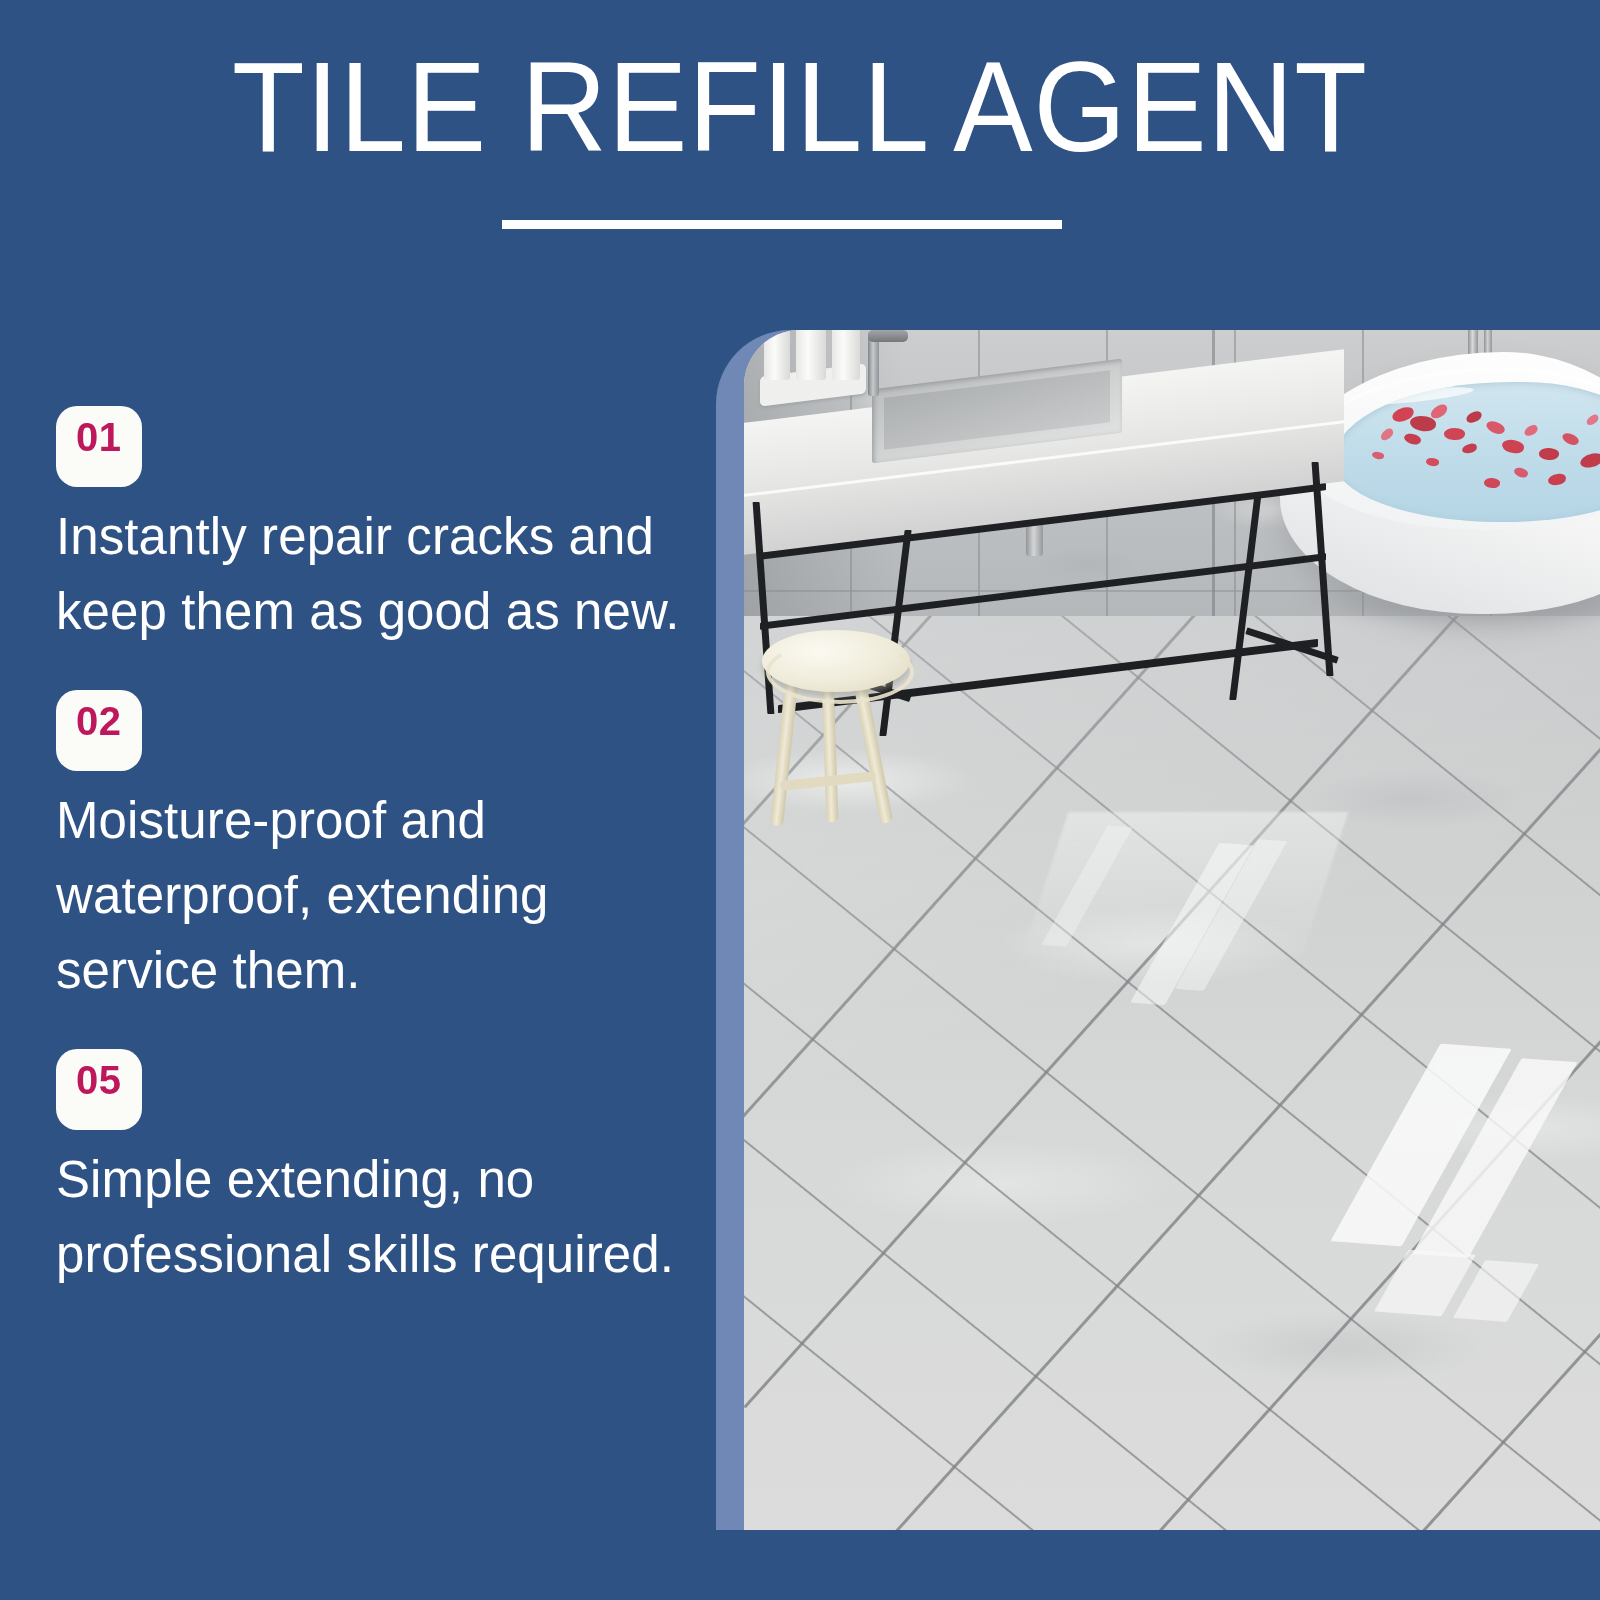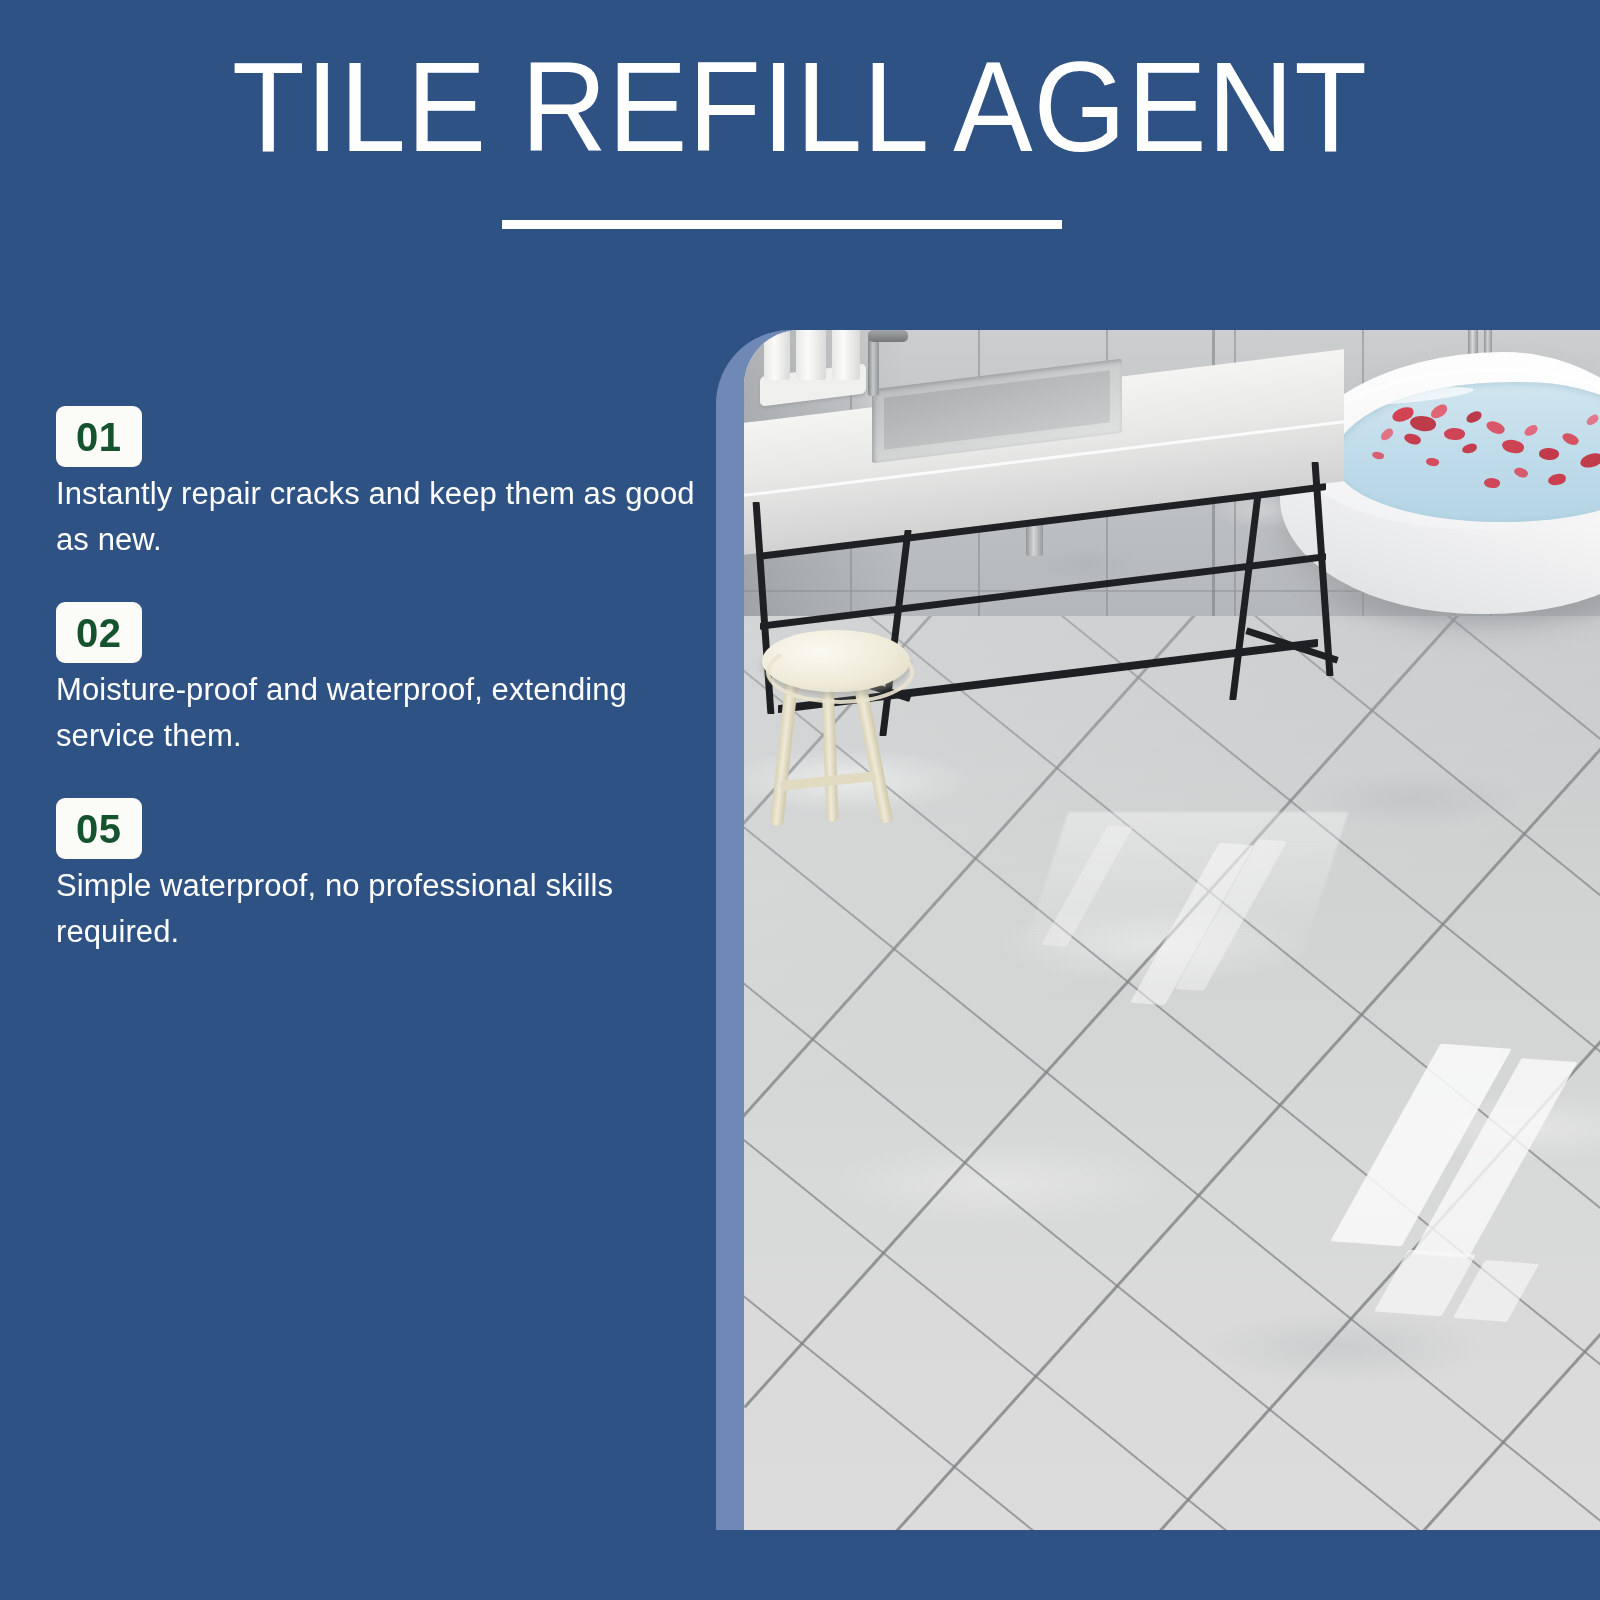--- a/index.html
+++ b/index.html
@@ -61,32 +61,32 @@
     left: 56px;
     top: 406px;
     width: 640px;
   }
   .feature { margin-bottom: 40px; }
   .feature:last-child { margin-bottom: 0; }
 
   .badge {
     display: inline-block;
     background: #fbfbf8;
-    color: #14532d;
+    color: #be185d;
     font-size: 40px;
     font-weight: 700;
     line-height: 1;
-    padding: 11px 20px 10px 20px;
-    border-radius: 9px;
+    padding: 11px 20px 30px 20px;
+    border-radius: 21px;
     letter-spacing: 0.5px;
   }
   .feature-text {
-    margin-top: 4px;
+    margin-top: 13px;
     color: #ffffff;
-    font-size: 31px;
+    font-size: 51px;
     font-weight: 400;
     line-height: 1.47;
     letter-spacing: 0.1px;
     max-width: 640px;
   }
 
   
   .photo-outline {
     position: absolute;
     left: 716px;
@@ -436,21 +436,21 @@
       <div class="feature-text">Instantly repair cracks and keep them as good as new.</div>
     </div>
 
     <div class="feature">
       <div class="badge">02</div>
       <div class="feature-text">Moisture-proof and waterproof, extending service them.</div>
     </div>
 
     <div class="feature">
       <div class="badge">05</div>
-      <div class="feature-text">Simple waterproof, no professional skills required.</div>
+      <div class="feature-text">Simple extending, no professional skills required.</div>
     </div>
 
 
   </div>
 
   <div class="photo-outline"></div>
 
   <div class="photo-frame">
     <div class="scene">
 

